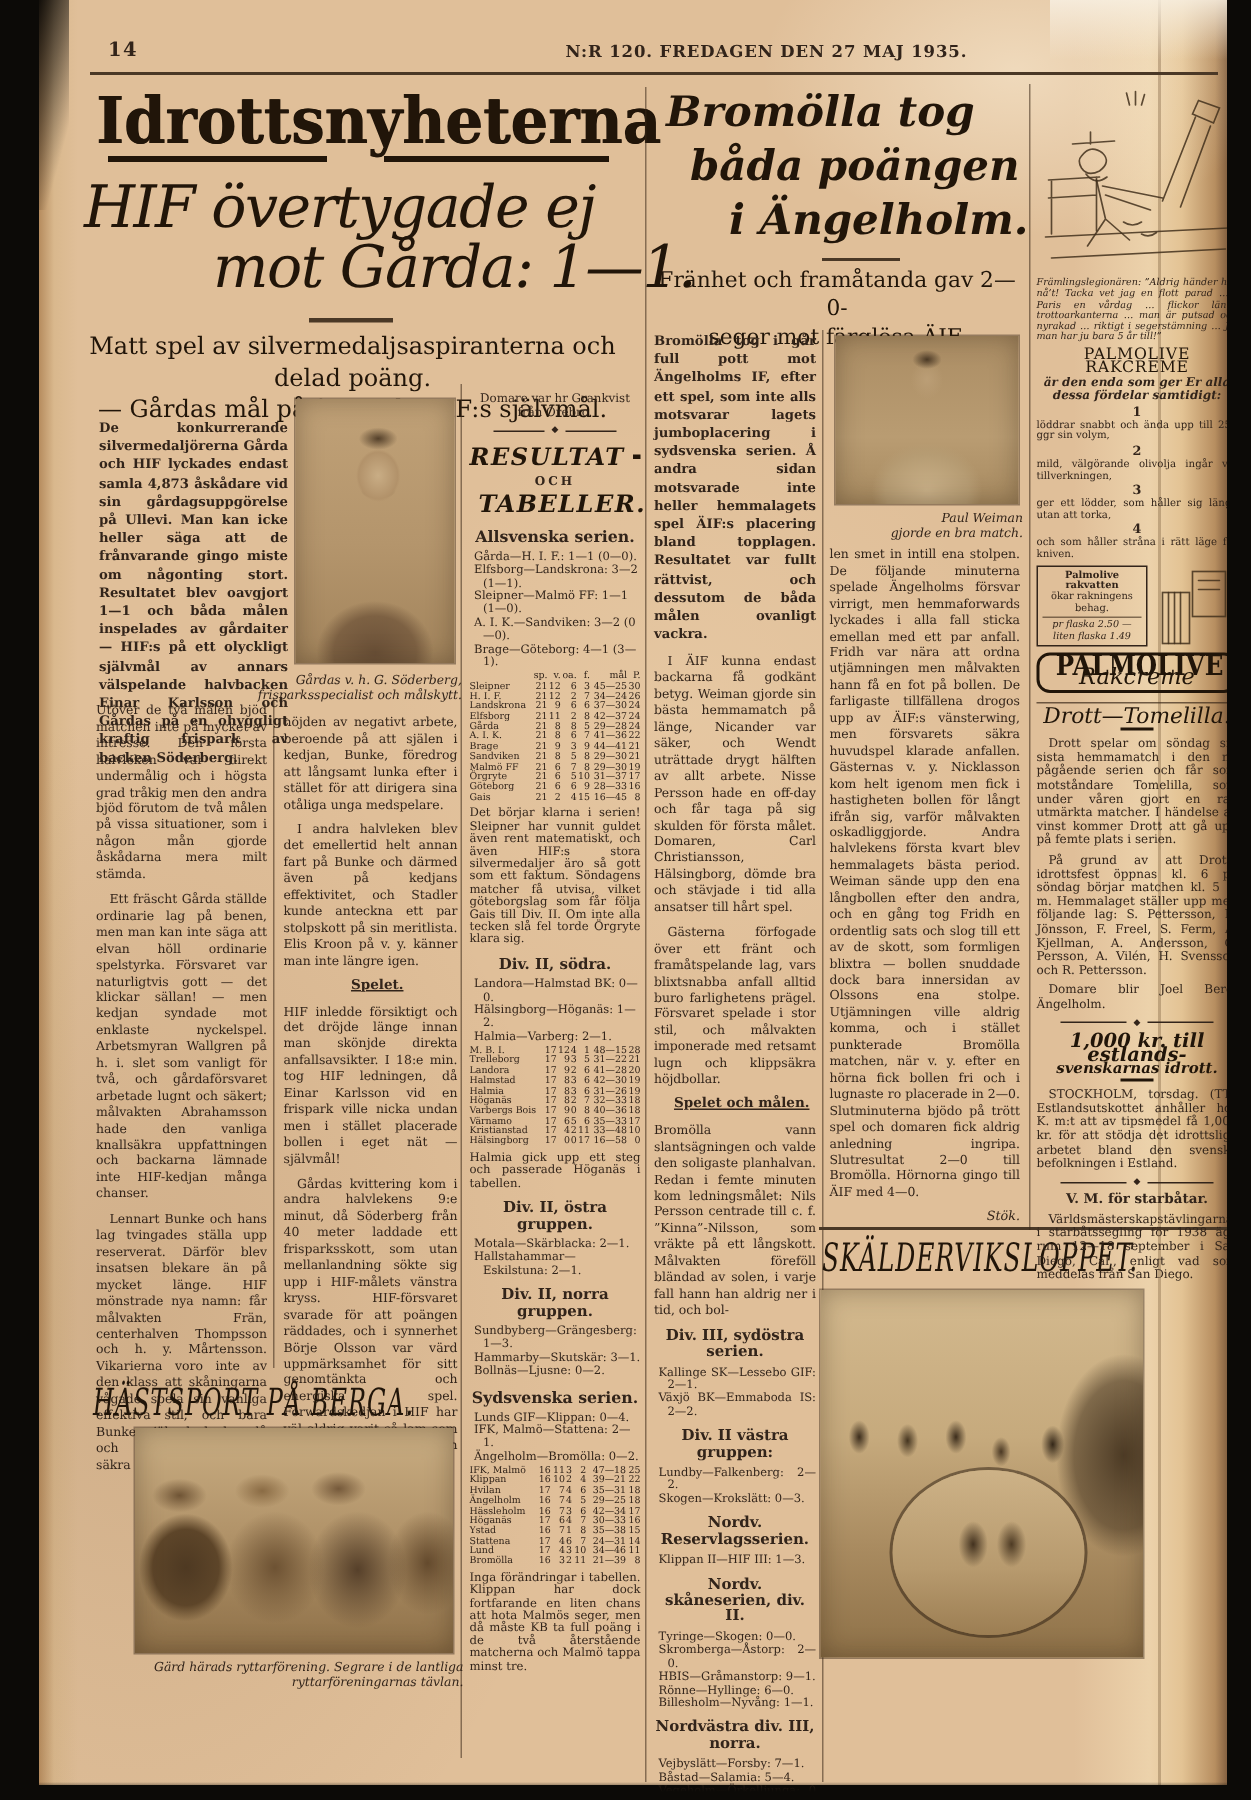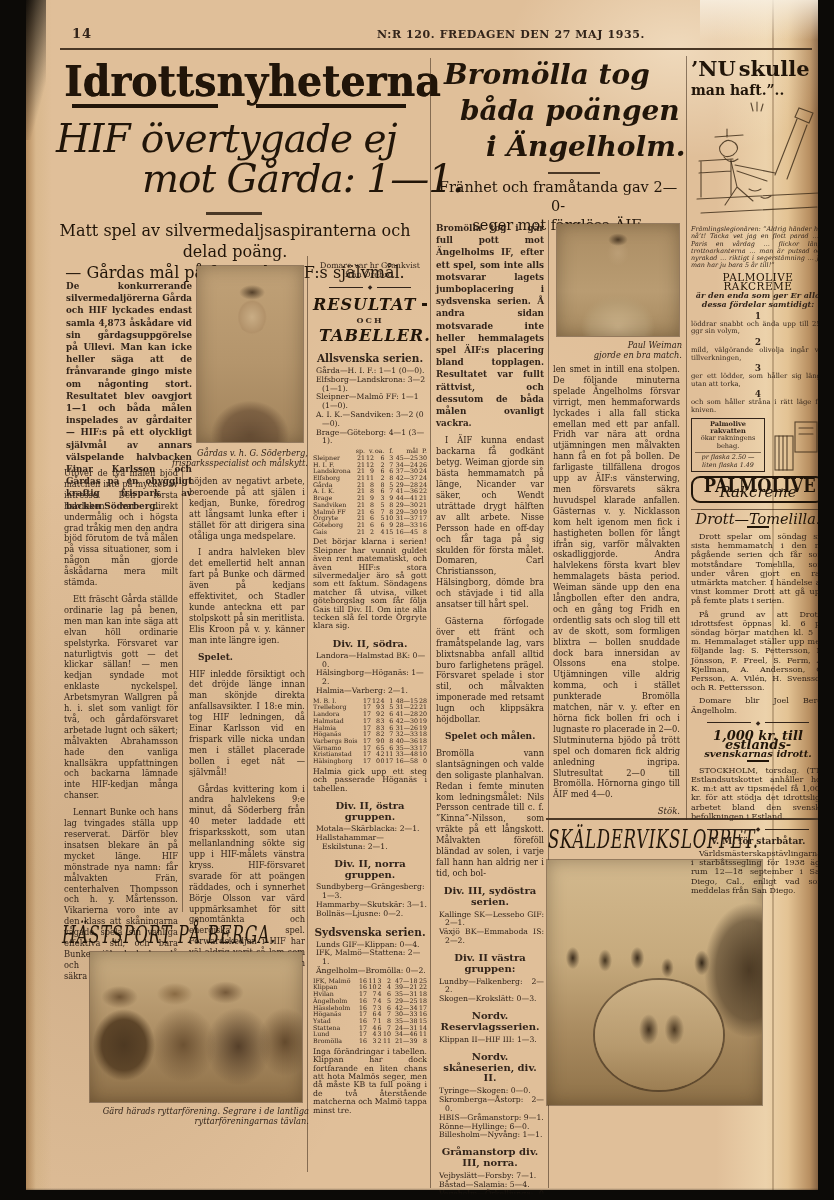--- a/index.html
+++ b/index.html
@@ -36,21 +36,21 @@
     transform:scaleX(.92);transform-origin:left;white-space:nowrap;text-shadow:.6px 0 0 currentColor;}
   .mast-bar{position:absolute;height:4px;background:var(--ink-strong);}
 
   .headline-xl{font-style:italic;font-size:39px;color:var(--ink-strong);letter-spacing:-1px;white-space:nowrap;}
   .deck{font-size:16px;text-align:center;color:var(--ink-strong);line-height:21px;}
 
   .jtext{font-size:8.3px;line-height:10.9px;text-align:justify;}
   .jtext p{margin:0 0 6px;text-indent:9px;}
   .jtext p.noind{text-indent:0;}
   .bold-intro{font-weight:bold;font-size:8.8px;line-height:12.2px;}
-  .subhead-sm{font-weight:bold;text-align:left;font-size:9px;margin:3px 0 4px;text-indent:0;}
+  .subhead-sm{font-weight:bold;text-align:center;font-size:9px;margin:3px 0 4px;text-indent:0;text-decoration:underline;}
   .sig{text-align:right;font-style:italic;font-size:8.5px;margin-top:2px;}
 
   .photo{position:absolute;box-shadow:0 0 0 1px rgba(55,38,22,.45), inset 0 0 18px rgba(40,25,12,.35);}
   .photo-cap{font-style:italic;font-size:8.3px;line-height:10px;text-align:right;}
 
   
   .col3-head1{display:flex;align-items:center;}
   .res-title{font-style:italic;font-size:16px;font-weight:bold;color:var(--ink-strong);white-space:nowrap;letter-spacing:1px;}
   .res-title-rule{flex:1;height:3px;background:var(--ink-strong);margin:0 0 0 6px;}
   .res-title-rule.lft{margin:0 6px 0 0;}
@@ -599,21 +599,21 @@
       <div class="res">
 
       <div class="res-line">Tyringe—Skogen: 0—0.</div>
           <div class="res-line">Skromberga—Åstorp: 2—0.</div>
           <div class="res-line">HBIS—Gråmanstorp: 9—1.</div>
           <div class="res-line">Rönne—Hyllinge: 6—0.</div>
           <div class="res-line">Billesholm—Nyvång: 1—1.</div>
         </div>
     </div>
     <div>
-      <div class="sec-head">Gråmanstorp div. III, norra.</div>
+      <div class="sec-head">Nordvästra div. III, norra.</div>
       <div class="res">
 
       <div class="res-line">Vejbyslätt—Forsby: 7—1.</div>
           <div class="res-line">Båstad—Salamia: 5—4.</div>
           <div class="res-line">Vegeholm—Örkelljunga: 0—2.</div>
         </div>
     </div>
 
   </div>
 
@@ -631,25 +631,20 @@
   <div class="hr" style="left:546px;top:818px;width:274px;"></div>
   <div class="abs cond-head" style="left:548px;top:824px;">SKÄLDERVIKSLOPPET.</div>
   <div class="photo" id="photo-cyclists" style="left:547px;top:860px;width:215px;height:245px;">
     <div class="oval-inset"></div>
   </div>
 
   <div class="vr" style="left:686px;top:56px;height:764px;"></div>
   <div class="abs rightcol" style="left:691px;top:60px;width:134px;">
 
     <div>
-      <div class="tagline">
-        <span class="big">’NU</span>
-        <span class="big">skulle</span><br>
-        <span class="med">man haft.”..</span>
-      </div>
       <svg width="134" height="120" viewBox="0 0 134 120">
         <path class="ln" d="M6 98 L128 92"></path>
         <path class="ln" d="M10 112 L126 106"></path>
         <path class="ln" d="M8 60 L42 58 M8 72 L40 70 M10 60 L10 96 M40 58 L40 94"></path>
         <path class="ln" d="M62 10 L60 2 M66 10 L66 1 M70 10 L72 3"></path>
         <path class="ln" d="M84 74 L106 18 M96 78 L116 24"></path>
         <path class="ln" d="M104 16 L118 22 L122 12 L108 7 Z"></path>
         <path class="ln" d="M30 44 q6 -8 14 -2 q6 6 -2 12 q-8 4 -12 -2 q-3 -5 0 -8"></path>
         <path class="ln" d="M33 56 q6 8 14 2"></path>
         <path class="ln" d="M24 36 L52 34 M36 28 L36 36"></path>

